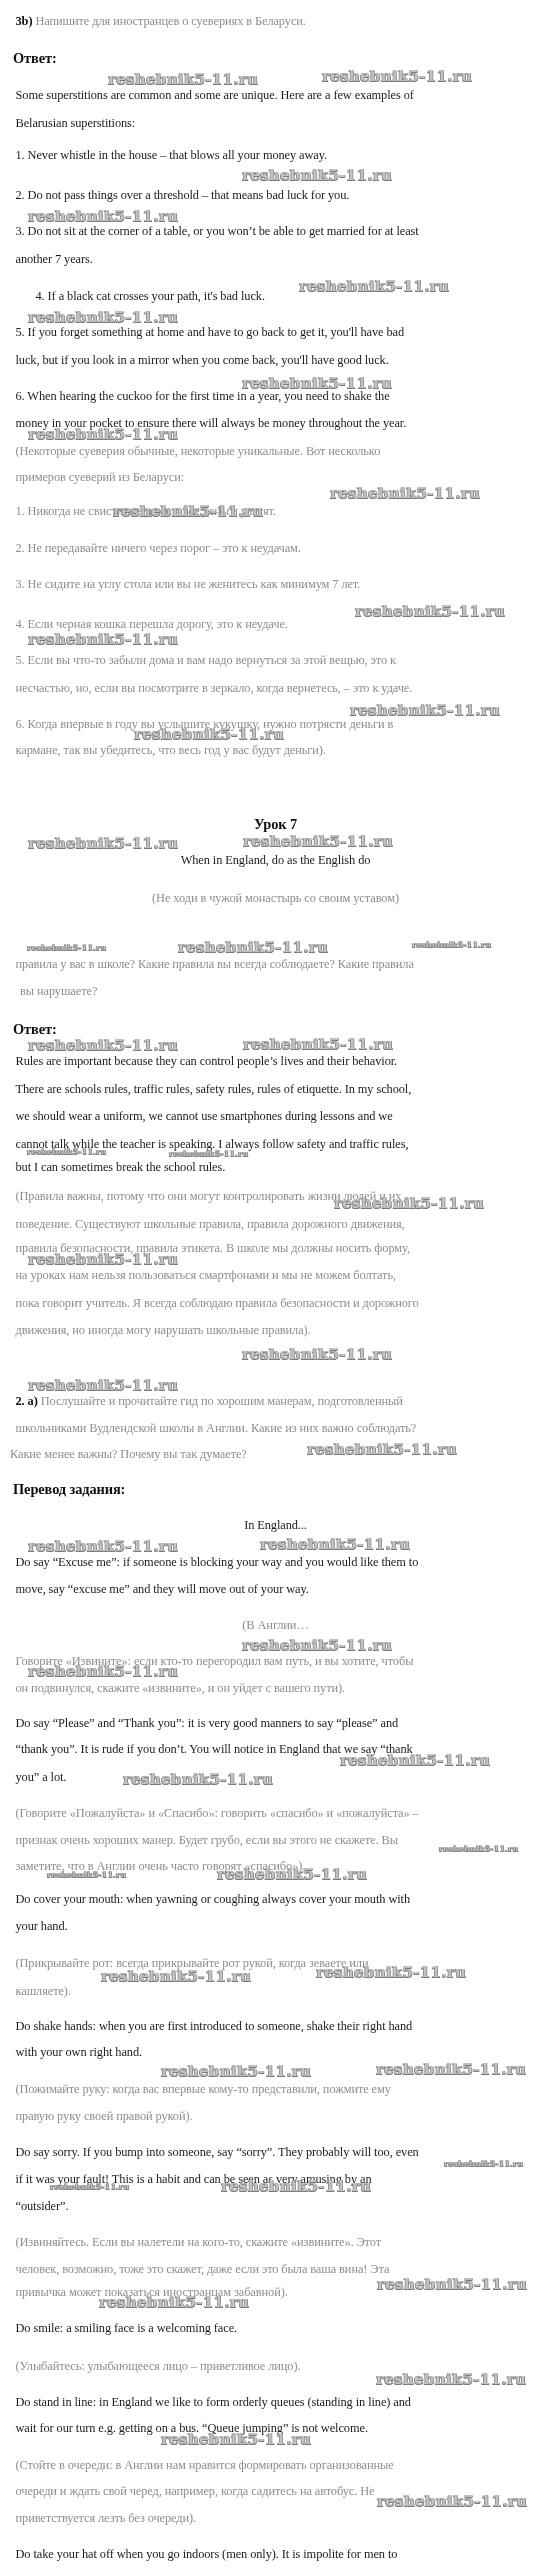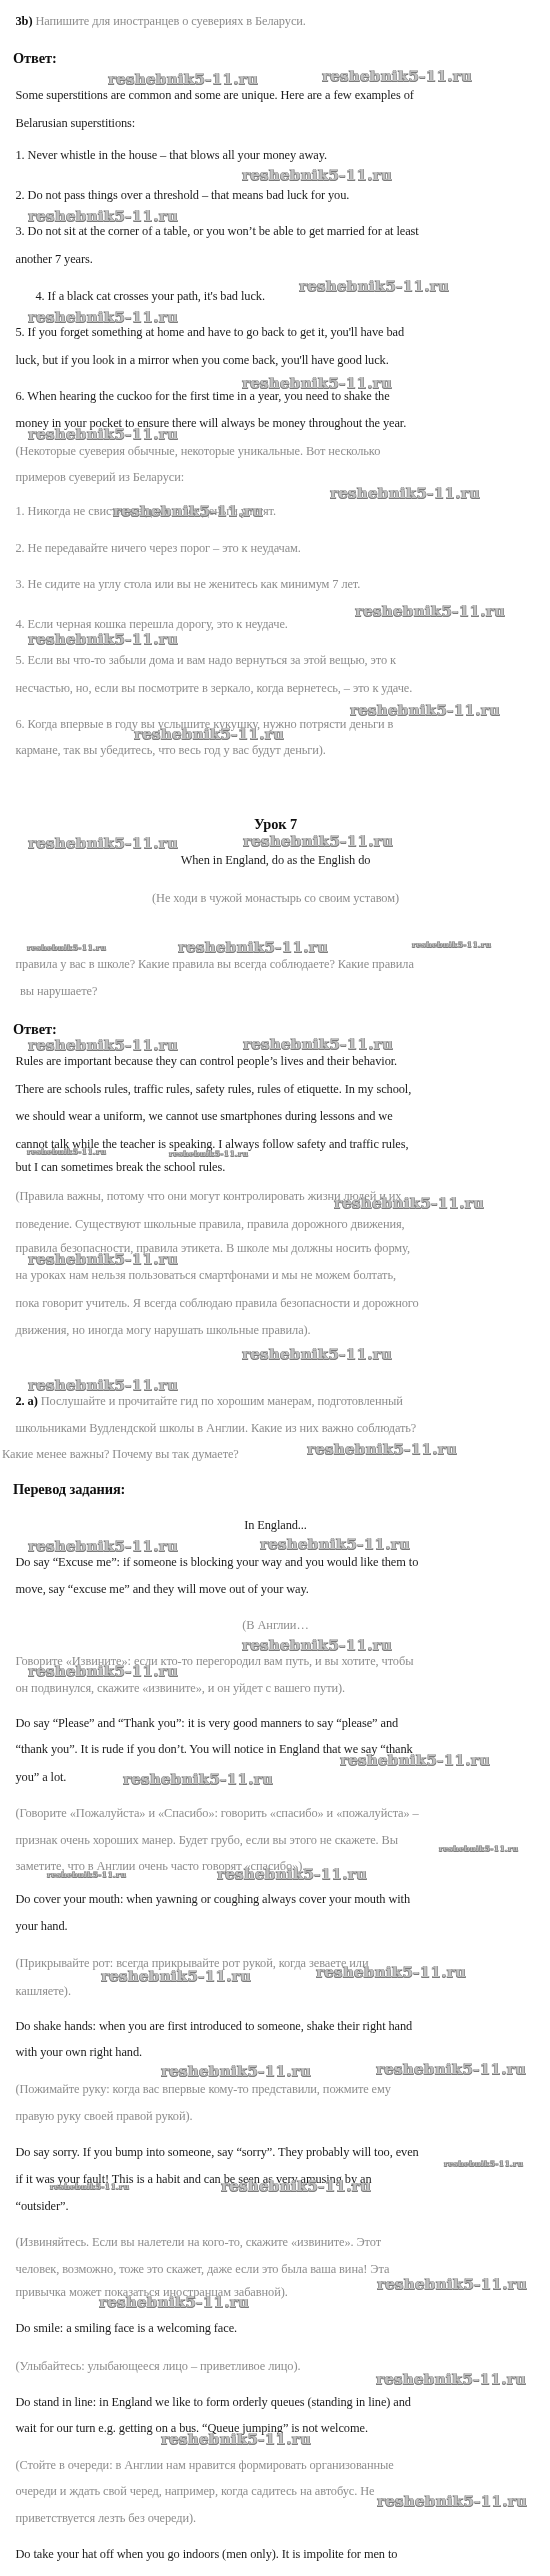--- a/index.html
+++ b/index.html
@@ -77,21 +77,21 @@
     <div class="line" style="left: 15.5px; top: 1137px;"><span class="en">cannot talk while the teacher is speaking. I always follow safety and traffic rules,</span></div>
     <div class="line" style="left: 15.5px; top: 1160px;"><span class="en">but I can sometimes break the school rules.</span></div>
     <div class="line" style="left: 15.5px; top: 1217px;"><span class="ru">поведение. Существуют школьные правила, правила дорожного движения,</span></div>
     <div class="line" style="left: 15.5px; top: 1189px;"><span class="ru">(Правила важны, потому что они могут контролировать жизни людей и их</span></div>
     <div class="line" style="left: 15.5px; top: 1241px;"><span class="ru">правила безопасности, правила этикета. В школе мы должны носить форму,</span></div>
     <div class="line" style="left: 15.5px; top: 1268px;"><span class="ru">на уроках нам нельзя пользоваться смартфонами и мы не можем болтать,</span></div>
     <div class="line" style="left: 15.5px; top: 1296px;"><span class="ru">пока говорит учитель. Я всегда соблюдаю правила безопасности и дорожного</span></div>
     <div class="line" style="left: 15.5px; top: 1323px;"><span class="ru">движения, но иногда могу нарушать школьные правила).</span></div>
     <div class="line" style="left: 15.5px; top: 1394px;"><span class="b">2. а) </span><span class="ru">Послушайте и прочитайте гид по хорошим манерам, подготовленный</span></div>
     <div class="line" style="left: 15.5px; top: 1421px;"><span class="ru">школьниками Вудлендской школы в Англии. Какие из них важно соблюдать?</span></div>
-    <div class="line" style="left: 2px; top: 1447px; text-align: center;"><span class="ru">Какие менее важны? Почему вы так думаете?</span></div>
+    <div class="line" style="left: 10px; top: 1447px; text-align: center;"><span class="ru">Какие менее важны? Почему вы так думаете?</span></div>
     <div class="line" style="left: 13px; top: 1480px;"><span class="h">Перевод задания:</span></div>
     <div class="line center" style="top: 1518px;"><span class="en">In England...</span></div>
     <div class="line" style="left: 15.5px; top: 1555px;"><span class="en">Do say “Excuse me”: if someone is blocking your way and you would like them to</span></div>
     <div class="line" style="left: 15.5px; top: 1582px;"><span class="en">move, say “excuse me” and they will move out of your way.</span></div>
     <div class="line center" style="top: 1618px;"><span class="ru">(В Англии…</span></div>
     <div class="line" style="left: 15.5px; top: 1654px;"><span class="ru">Говорите «Извините»: если кто-то перегородил вам путь, и вы хотите, чтобы</span></div>
     <div class="line" style="left: 15.5px; top: 1681px;"><span class="ru">он подвинулся, скажите «извините», и он уйдет с вашего пути).</span></div>
     <div class="line" style="left: 15.5px; top: 1716px;"><span class="en">Do say “Please” and “Thank you”: it is very good manners to say “please” and</span></div>
     <div class="line" style="left: 15.5px; top: 1742px;"><span class="en">“thank you”. It is rude if you don’t. You will notice in England that we say “thank</span></div>
     <div class="line" style="left: 15.5px; top: 1770px;"><span class="en">you” a lot.</span></div>

